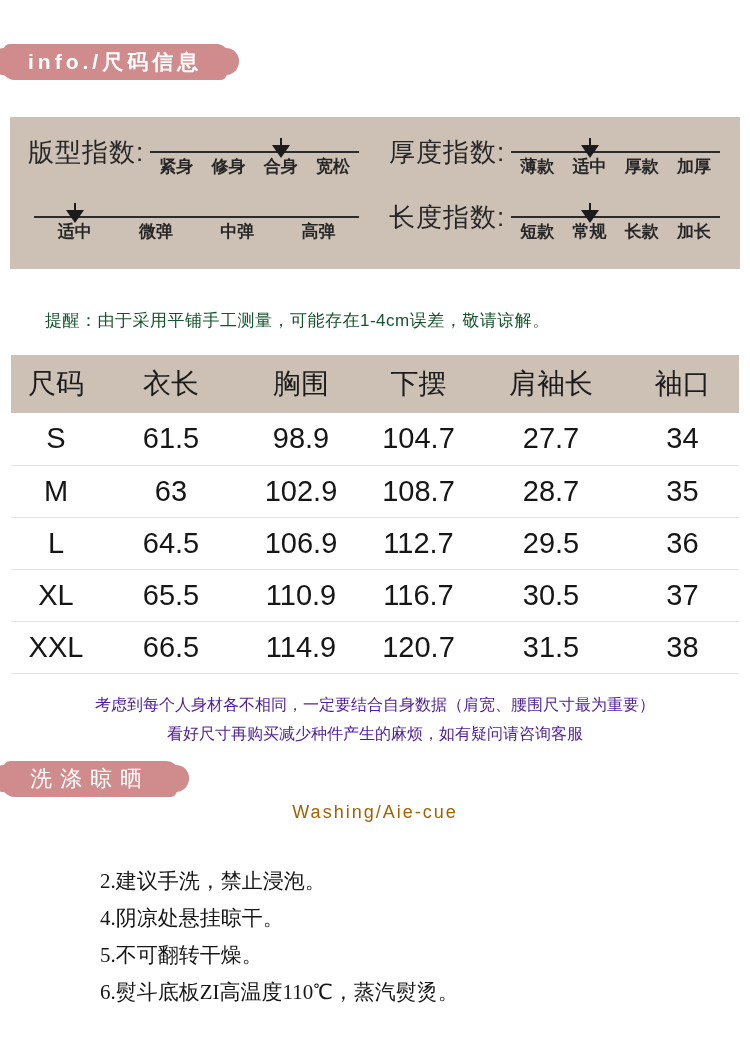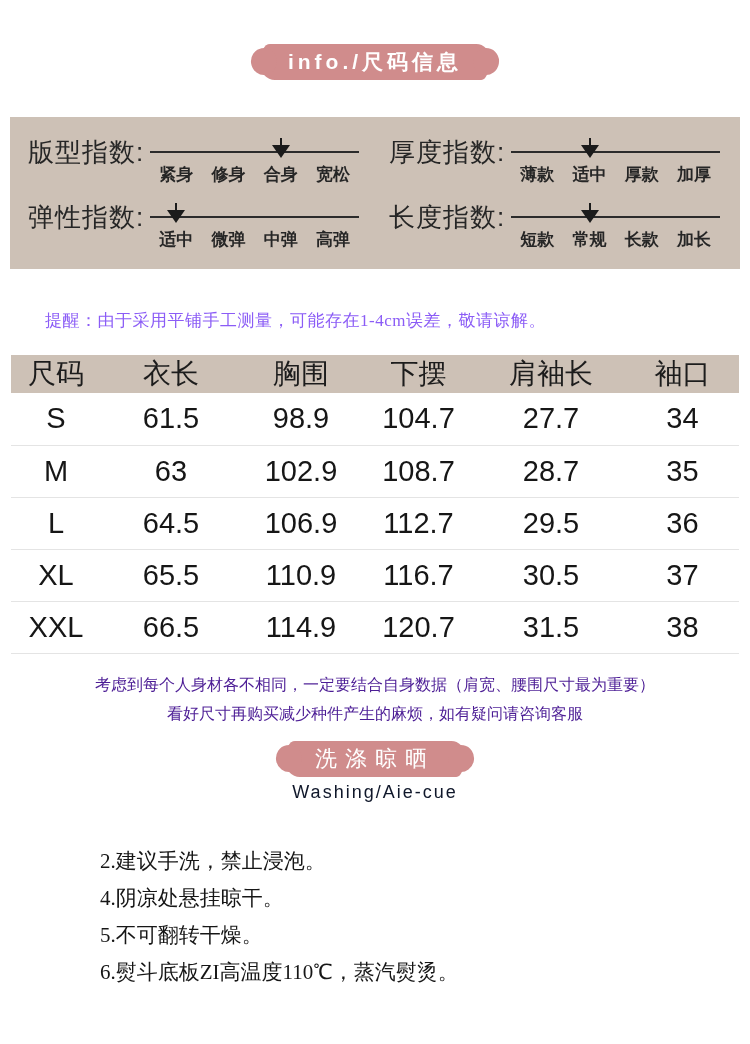--- a/index.html
+++ b/index.html
@@ -9,21 +9,21 @@
     --sep:#e4e4e4;
   }
   *{margin:0;padding:0;box-sizing:border-box;}
   html,body{background:#fff;}
   body{
     width:750px;height:1044px;margin:0 auto;position:relative;
     font-family:"Liberation Sans", sans-serif;color:var(--ink);
     overflow:hidden;
   }
   
-  .badge-wrap{text-align:center;}
+  .badge-wrap{text-align:left;}
   .badge{
     position:relative;display:inline-block;
     background:var(--pink);color:#fff;
     border-radius:16px 22px 14px 24px / 30px 24px 34px 26px;
   }
   .badge::before,.badge::after{
     content:"";position:absolute;top:12%;width:26px;height:76%;
     background:var(--pink);border-radius:50%;
   }
   .badge::before{left:-9px;transform:rotate(-10deg);}
@@ -43,47 +43,47 @@
     font-size:26px;line-height:30px;font-weight:500;color:#262626;
     white-space:nowrap;letter-spacing:1px;
   }
   .index-scale{flex:1;margin-left:6px;position:relative;padding-top:14px;}
   .scale-line{height:2px;background:#2b2b2b;}
   .scale-marker{position:absolute;top:1px;transform:translateX(-50%);
     display:flex;flex-direction:column;align-items:center;z-index:1;}
   .scale-marker .stem{width:2px;height:7px;background:#1b1b1b;}
   .scale-marker .tri{width:0;height:0;border-left:9px solid transparent;
     border-right:9px solid transparent;border-top:13px solid #1b1b1b;}
-  .scale-options{display:flex;margin-top:10px;}
+  .scale-options{display:flex;margin-top:2px;}
   .scale-options span{flex:1;text-align:center;font-size:17px;font-weight:bold;color:#262626;}
   
   #reminder{
-    margin:40px 0 0 45px;font-size:17px;color:#8b5cf6;
-    font-family:Liberation Serif, serif;letter-spacing:.5px;
+    margin:40px 0 0 45px;font-size:17px;color:#14532d;
+    font-family:Liberation Sans, sans-serif;letter-spacing:.5px;
   }
   
   #size-table{
     width:728px;margin:23px auto 0 auto;border-collapse:collapse;table-layout:fixed;
   }
   #size-table th{
-    background:var(--beige);height:38px;font-size:28px;font-weight:500;
+    background:var(--beige);height:58px;font-size:28px;font-weight:500;
     text-align:center;color:#1c1c1c;
   }
   #size-table td{
     height:52px;font-size:29px;font-weight:400;text-align:center;
     color:#161616;border-bottom:1px solid var(--sep);
   }
   
   #fit-notes{margin-top:16px;text-align:center;font-size:16px;line-height:29px;
     color:#4c1d95;font-family:"Liberation Serif", serif;}
   
   #washing-badge-wrap{padding-top:13px;}
   #washing-badge{padding:3px 30px;font-size:22px;font-weight:500;letter-spacing:8px;}
   #washing-subtitle{text-align:center;margin-top:5px;font-size:18px;
-    letter-spacing:2px;color:#0f172a;}
+    letter-spacing:2px;color:#a16207;}
   #washing-steps{margin:40px 0 0 100px;list-style:none;}
   #washing-steps li{
     font-size:21px;line-height:37px;color:#161616;
     font-family:"Liberation Serif", serif;
   }
 </style>
 </head>
 <body>
 
 <div class="badge-wrap" id="info-badge-wrap">
@@ -119,21 +119,20 @@
         <div class="scale-line"></div>
         <div class="scale-options">
           <span>薄款</span>
           <span>适中</span>
           <span>厚款</span>
           <span>加厚</span>
         </div>
       </div>
     </div>
     <div class="index-row">
-      <span class="index-label">弹性指数:</span>
       <div class="index-scale">
         <div class="scale-marker" style="left: 12.5%;">
           <span class="stem"></span>
           <span class="tri"></span>
         </div>
         <div class="scale-line"></div>
         <div class="scale-options">
           <span>适中</span>
           <span>微弹</span>
           <span>中弹</span>

